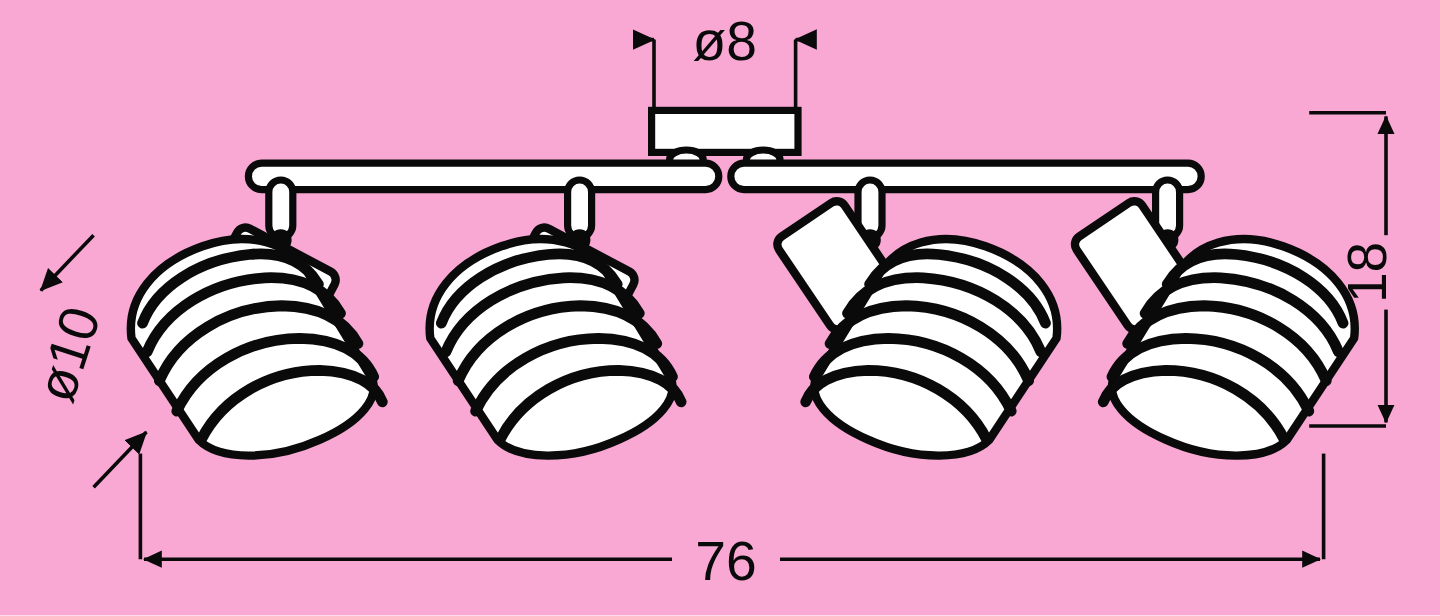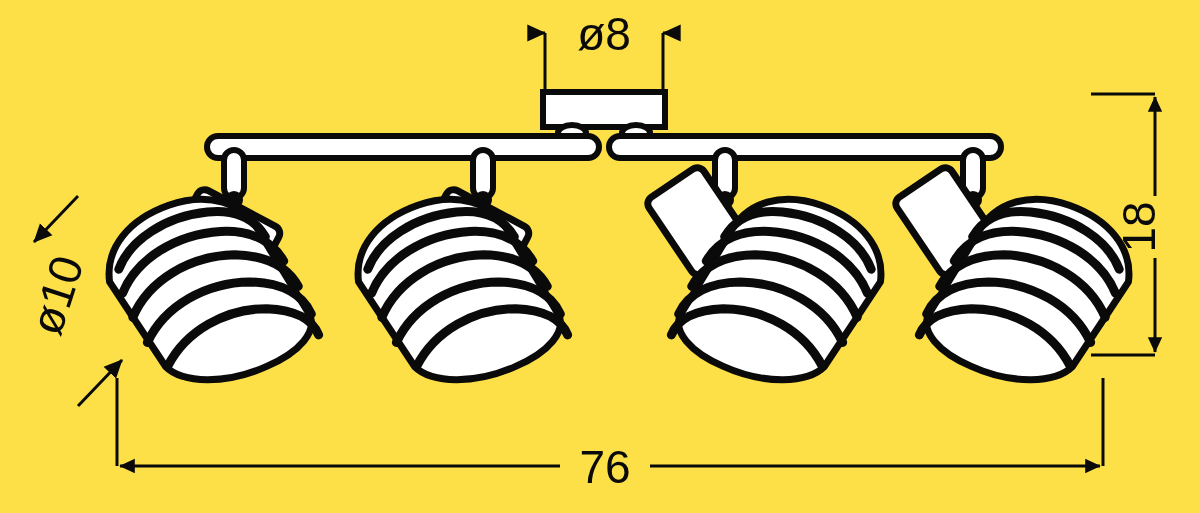--- a/index.html
+++ b/index.html
@@ -7,21 +7,21 @@
     padding: 0;
     background: #ffffff;
   }
   body {
     font-family: "Liberation Sans", sans-serif;
   }
   #sheet {
     position: relative;
     width: 1200px;
     height: 513px;
-    background: #fde047;
+    background: #f9a8d4;
     overflow: hidden;
   }
   #sheet svg {
     display: block;
   }
   .dim-text {
     font-family: "Liberation Sans", sans-serif;
     font-size: 46px;
     font-weight: 400;
     fill: #0a0a0a;

